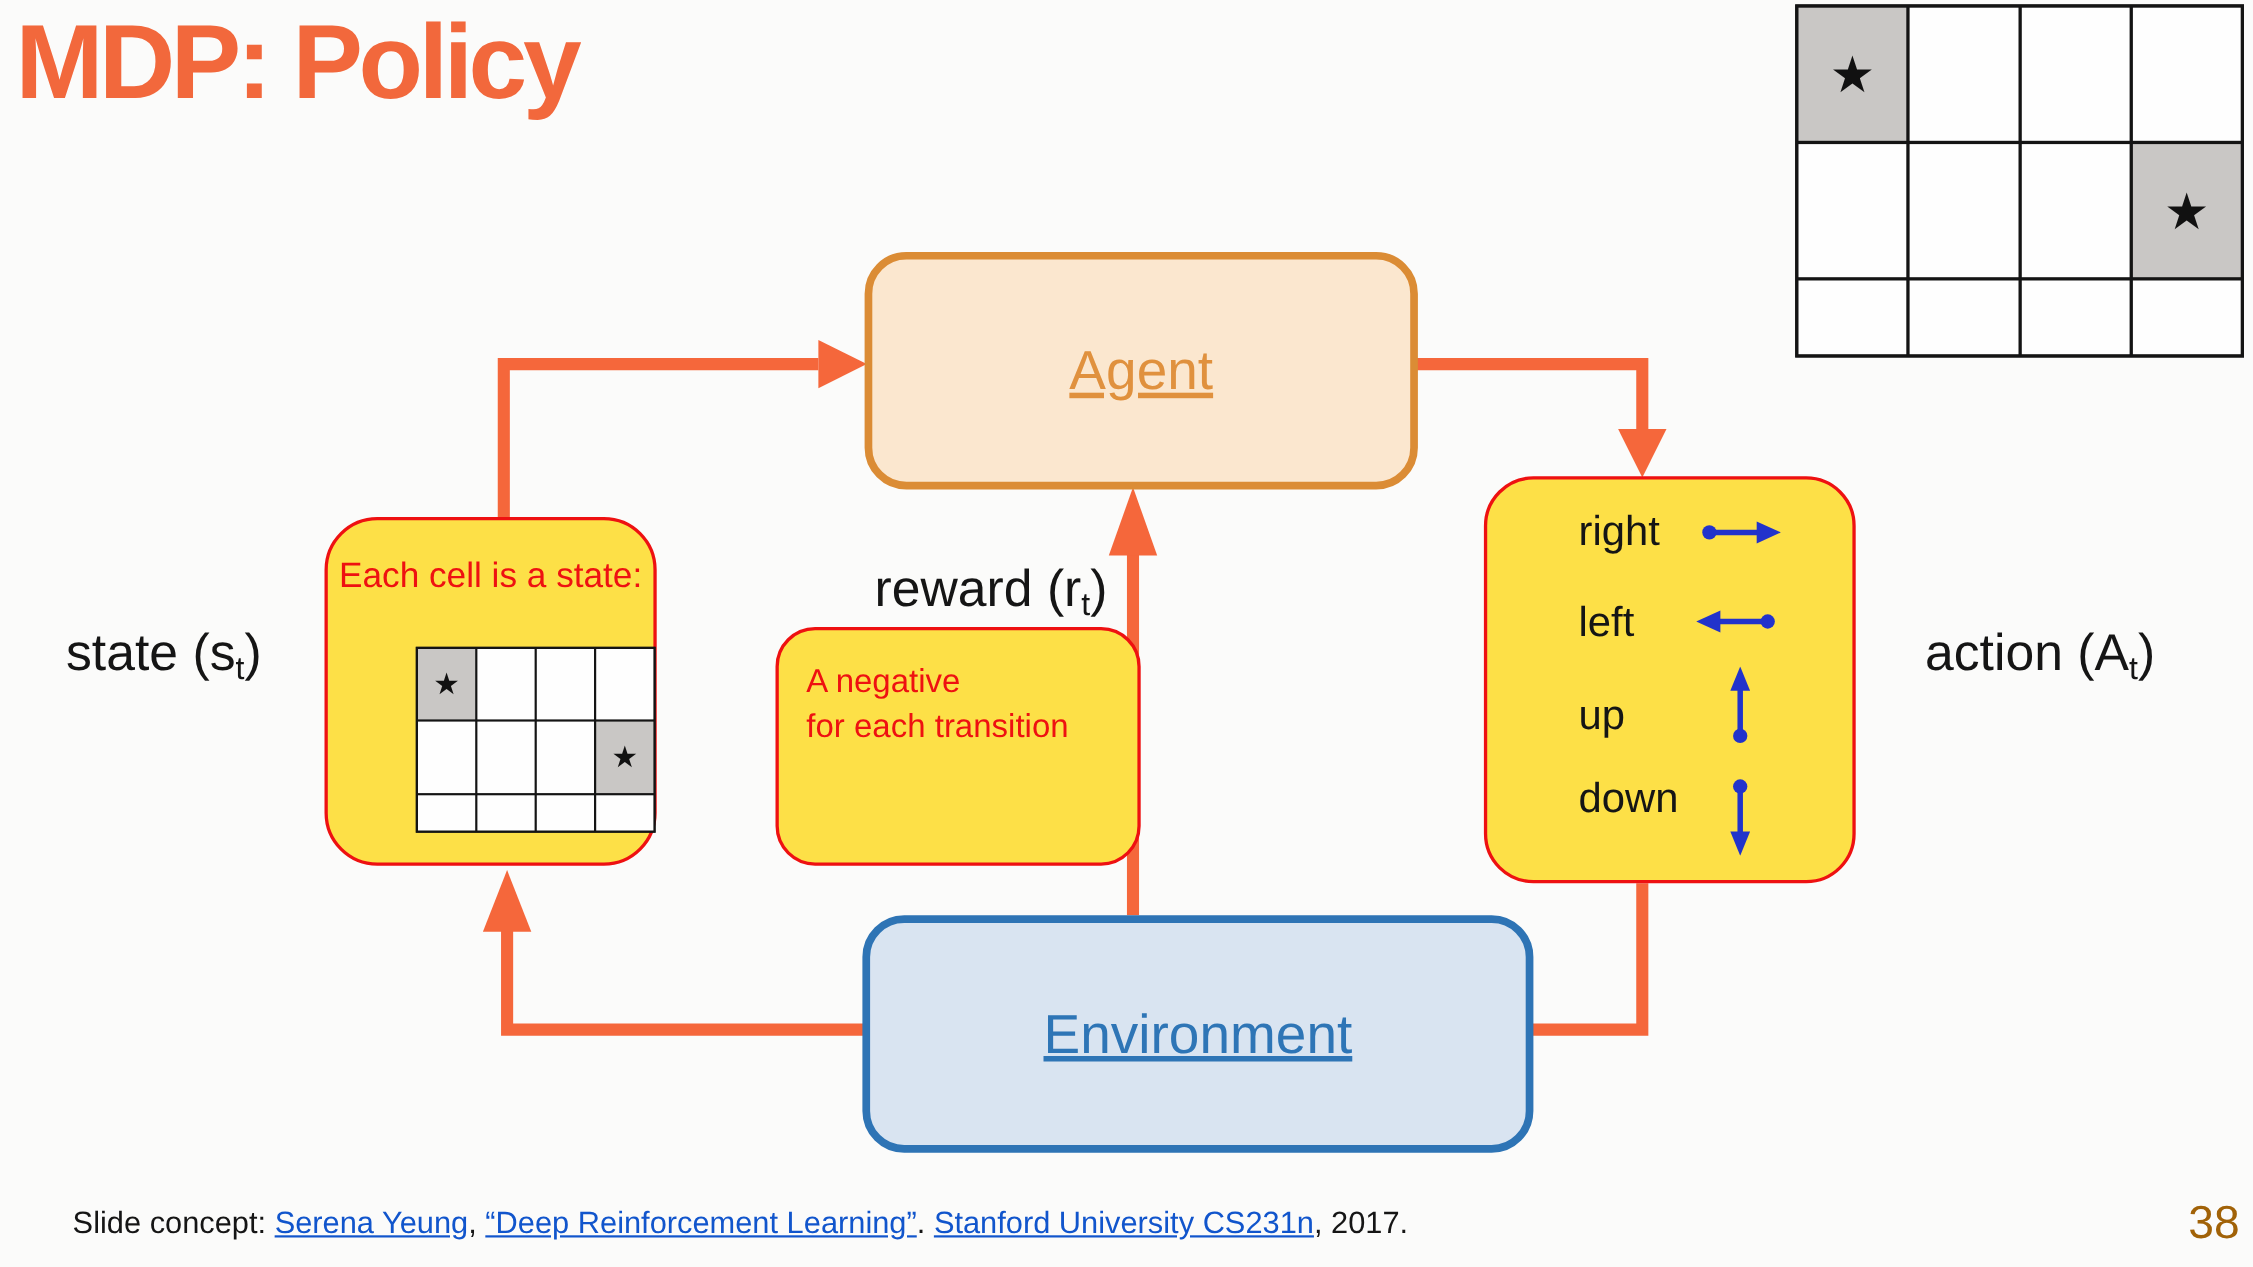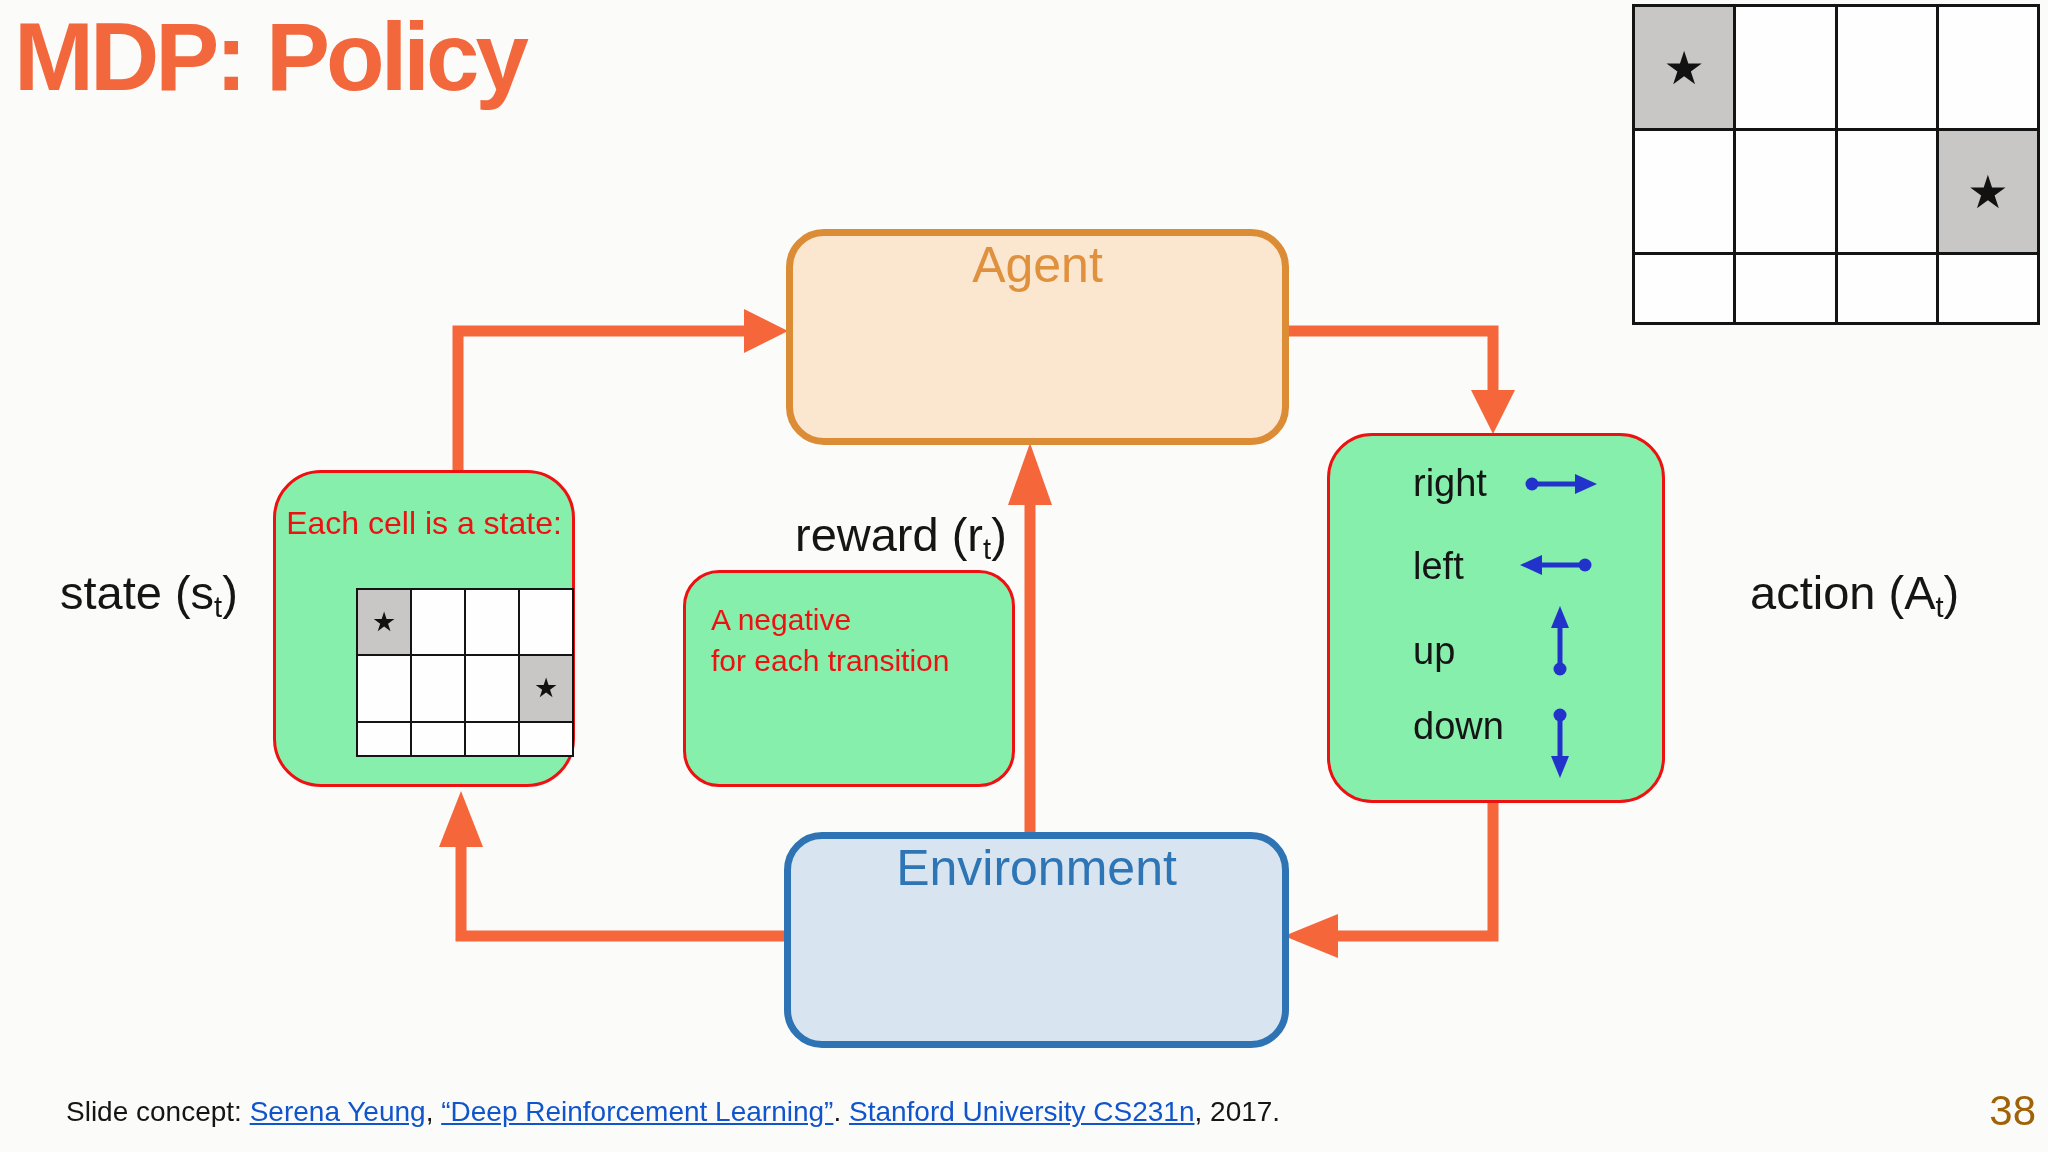--- a/index.html
+++ b/index.html
@@ -31,35 +31,35 @@
   .grid-state .cell{font-size:27px;}
 
   
   svg.connectors{left:0;top:0;width:2048px;height:1152px;pointer-events:none;}
   .oline{stroke:var(--orange,#f5673b);stroke-width:11;fill:none;}
   .ohead{fill:var(--orange,#f5673b);stroke:none;}
 
   
   .node{
     box-sizing:border-box;border-radius:38px;
-    display:flex;justify-content:center;
+    display:flex;align-items:center;justify-content:center;text-decoration:underline;
   }
   .agent{
     left:786px;top:229px;width:503px;height:216px;
     background:var(--agent-fill,#fbe7cf);border:7px solid var(--agent-border,#db8c35);
     color:var(--agent-text,#e0913e);font-size:50px;
   }
   .environment{
-    left:784px;top:832px;width:505px;height:216px;
+    left:784px;top:832px;width:610px;height:216px;
     background:var(--env-fill,#d9e4f1);border:7px solid var(--env-border,#2e74b5);
     color:var(--env-text,#2e75b6);font-size:50px;
   }
 
   
-  .redbox{box-sizing:border-box;border:3px solid var(--red,#ee1111);background:#86efac;}
+  .redbox{box-sizing:border-box;border:3px solid var(--red,#ee1111);background:#fde047;margin-left:22px;}
   .state-box{left:273px;top:470px;width:302px;height:317px;border-radius:48px;}
   .state-caption{left:0;right:0;top:32px;text-align:center;font-size:32px;color:var(--red,#ee1111);}
   .reward-note{left:683px;top:570px;width:332px;height:217px;border-radius:36px;
     color:var(--red,#ee1111);font-size:30px;line-height:41px;padding:26px 0 0 25px;}
   .action-box{left:1327px;top:433px;width:338px;height:370px;border-radius:45px;}
 
   
   .biglabel{font-size:47px;color:#151515;white-space:nowrap;}
   .sub{font-size:0.62em;vertical-align:-0.28em;}
   .lbl-state{left:60px;top:565px;}

